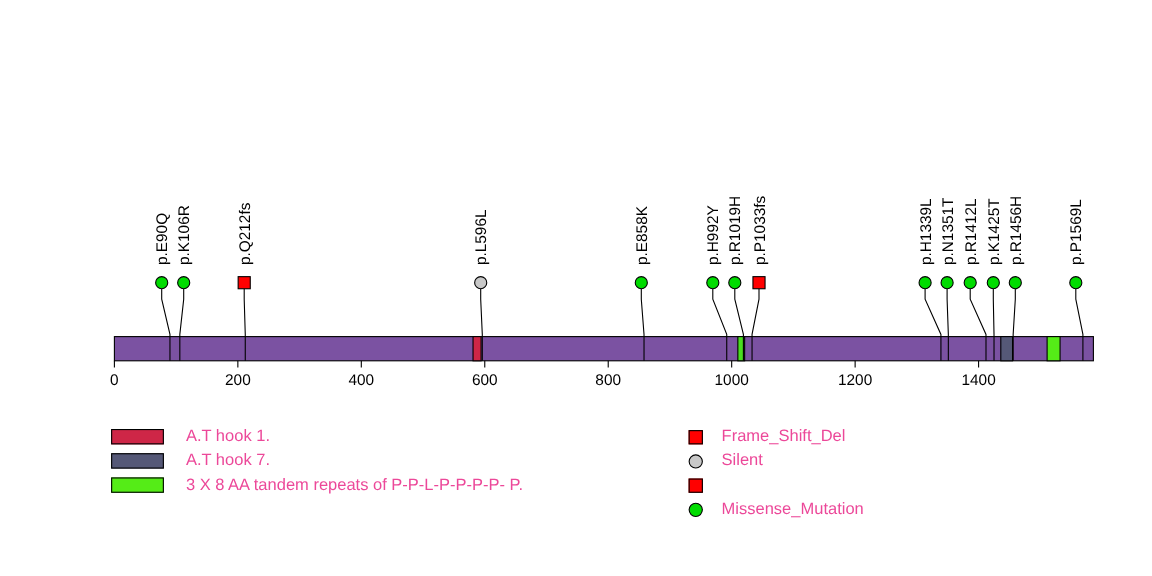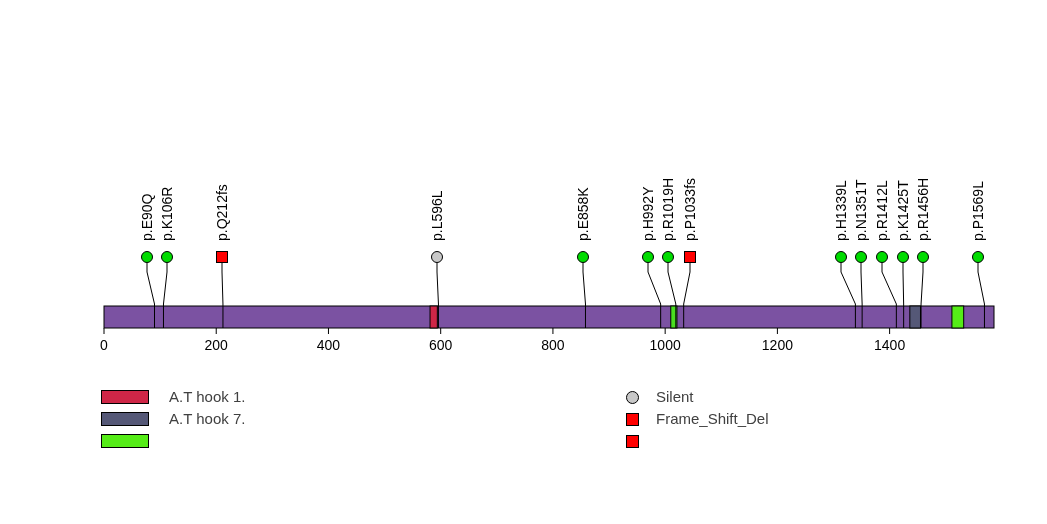--- a/index.html
+++ b/index.html
@@ -8,21 +8,21 @@
     font-family:"Liberation Sans", sans-serif;overflow:hidden;
   }
   .canvas svg{position:absolute;left:0;top:0;}
   svg text{font-family:"Liberation Sans", sans-serif;fill:#000;}
   .legend{position:absolute;display:flex;flex-direction:column;}
   .legend-domains{left:101px;top:386px;}
   .legend-mutypes{left:626px;top:386px;}
   .legend-row{display:flex;align-items:center;height:22px;}
   .swatch{width:48px;height:14px;border:1px solid #000;margin-right:20px;flex:none;box-sizing:border-box;}
   .marker{width:13px;height:13px;border:1px solid #000;margin-right:17px;flex:none;box-sizing:border-box;}
-  .legend-text{font-size:15px;color:#404040;white-space:pre;line-height:22px;}
+  .legend-text{font-size:15px;color:#ec4899;white-space:pre;line-height:22px;}
 </style>
 </head>
 <body>
 
 <div class="canvas">
 
   <svg id="plot" width="1047" height="524" viewBox="0 0 1047 524">
       <rect x="104" y="306" width="890" height="22" fill="#7B52A2" stroke="#000" stroke-width="1"></rect>
       <rect x="430.0340479192938" y="306" width="7.295081967213093" height="22" fill="#CE2647" stroke="#000" stroke-width="1"></rect>
       <rect x="670.7717528373265" y="306" width="6.172761664564973" height="22" fill="#4ADE20" stroke="#000" stroke-width="1"></rect>
@@ -92,30 +92,35 @@
     <div class="legend-row">
       <span class="swatch" style="background: rgb(206, 38, 71);"></span>
       <span class="legend-text">A.T hook 1.</span>
     </div>
     <div class="legend-row">
       <span class="swatch" style="background: rgb(85, 88, 119);"></span>
       <span class="legend-text">A.T hook 7.</span>
     </div>
     <div class="legend-row">
       <span class="swatch" style="background: rgb(85, 236, 23);"></span>
+      <span class="legend-text">3 X 8 AA tandem repeats of P-P-L-P-P-P-P- P.</span>
     </div>
   </div>
 
   <div class="legend legend-mutypes">
+    <div class="legend-row">
+      <span class="marker" style="background: rgb(255, 0, 0);"></span>
+      <span class="legend-text">Frame_Shift_Del</span>
+    </div>
     <div class="legend-row">
       <span class="marker" style="background: rgb(200, 200, 200); border-radius: 50%;"></span>
       <span class="legend-text">Silent</span>
     </div>
     <div class="legend-row">
       <span class="marker" style="background: rgb(255, 0, 0);"></span>
-      <span class="legend-text">Frame_Shift_Del</span>
     </div>
     <div class="legend-row">
-      <span class="marker" style="background: rgb(255, 0, 0);"></span>
+      <span class="marker" style="background: rgb(0, 220, 0); border-radius: 50%;"></span>
+      <span class="legend-text">Missense_Mutation</span>
     </div>
   </div>
 
 </div>
 
 </body></html>

